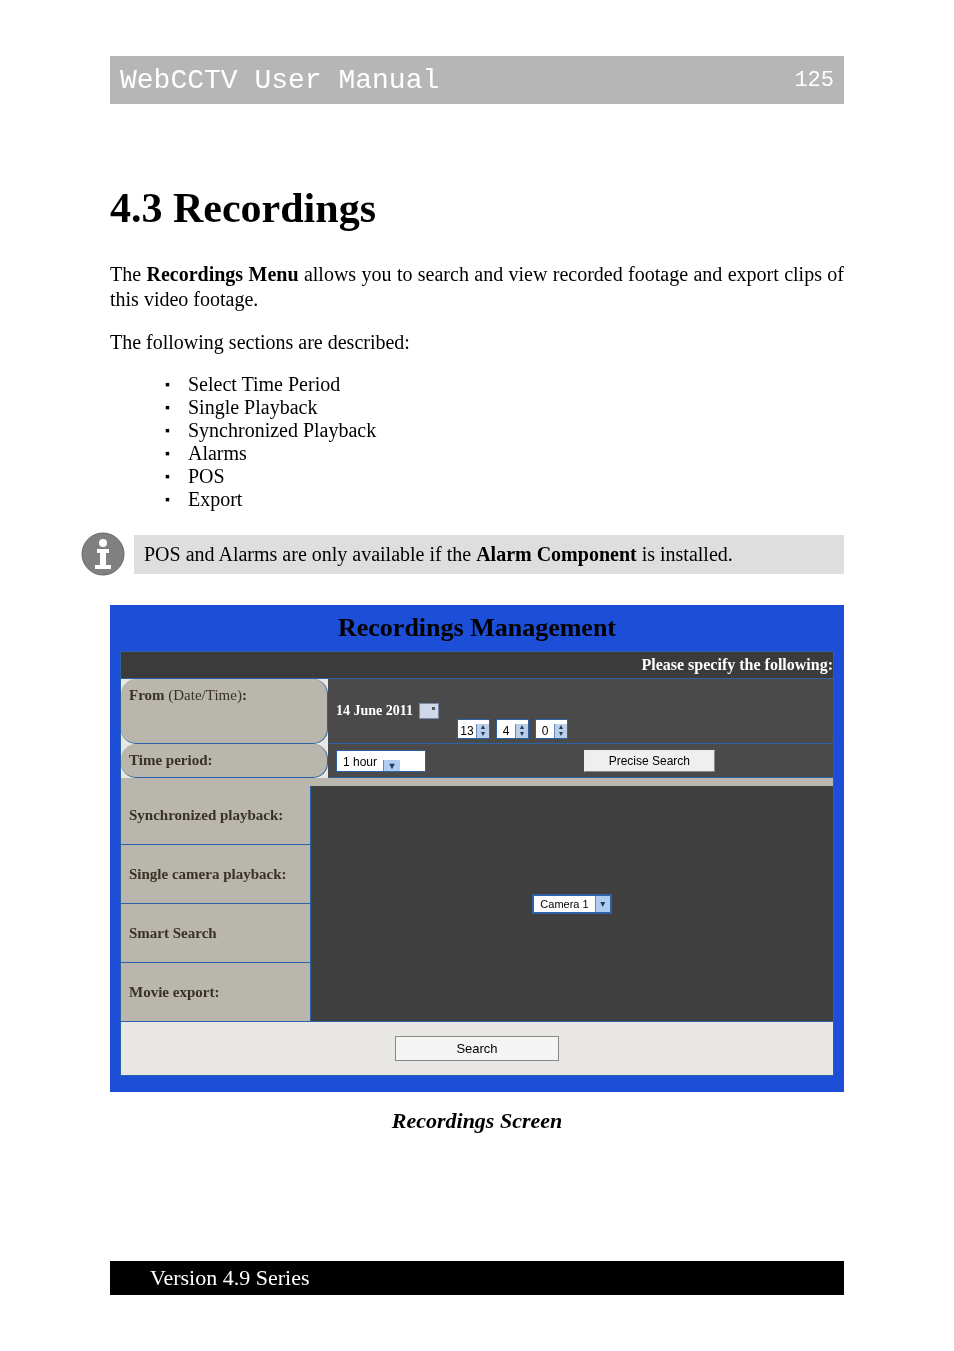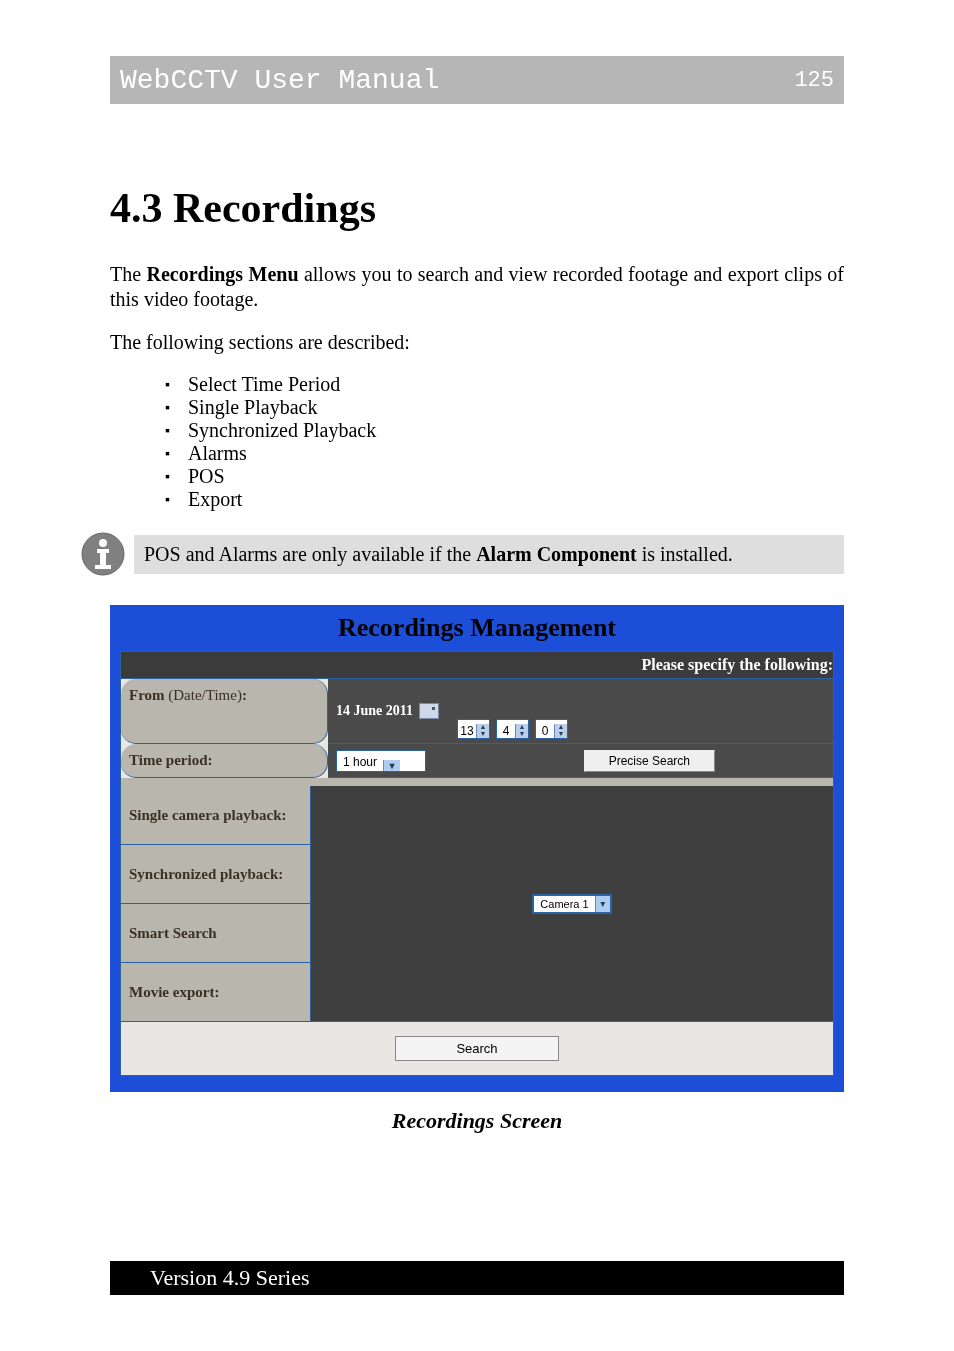--- a/index.html
+++ b/index.html
@@ -371,22 +371,22 @@
           </span>
           <span style="flex:1;"></span>
           <button class="btn" style="margin-right:110px;">Precise Search</button>
         </div>
       </div>
 
       <div class="spacer-row"></div>
 
       <div class="grid2">
         <div class="labels-col">
+          <div class="lab">Synchronized playback:</div>
           <div class="lab">Single camera playback:</div>
-          <div class="lab">Synchronized playback:</div>
           <div class="lab">Smart Search</div>
           <div class="lab">Movie export:</div>
         </div>
         <div class="preview-col">
           <span class="camera-drop">
             <span class="sel-text">Camera 1</span>
             <span class="sel-arrow">▾</span>
           </span>
         </div>
       </div>

